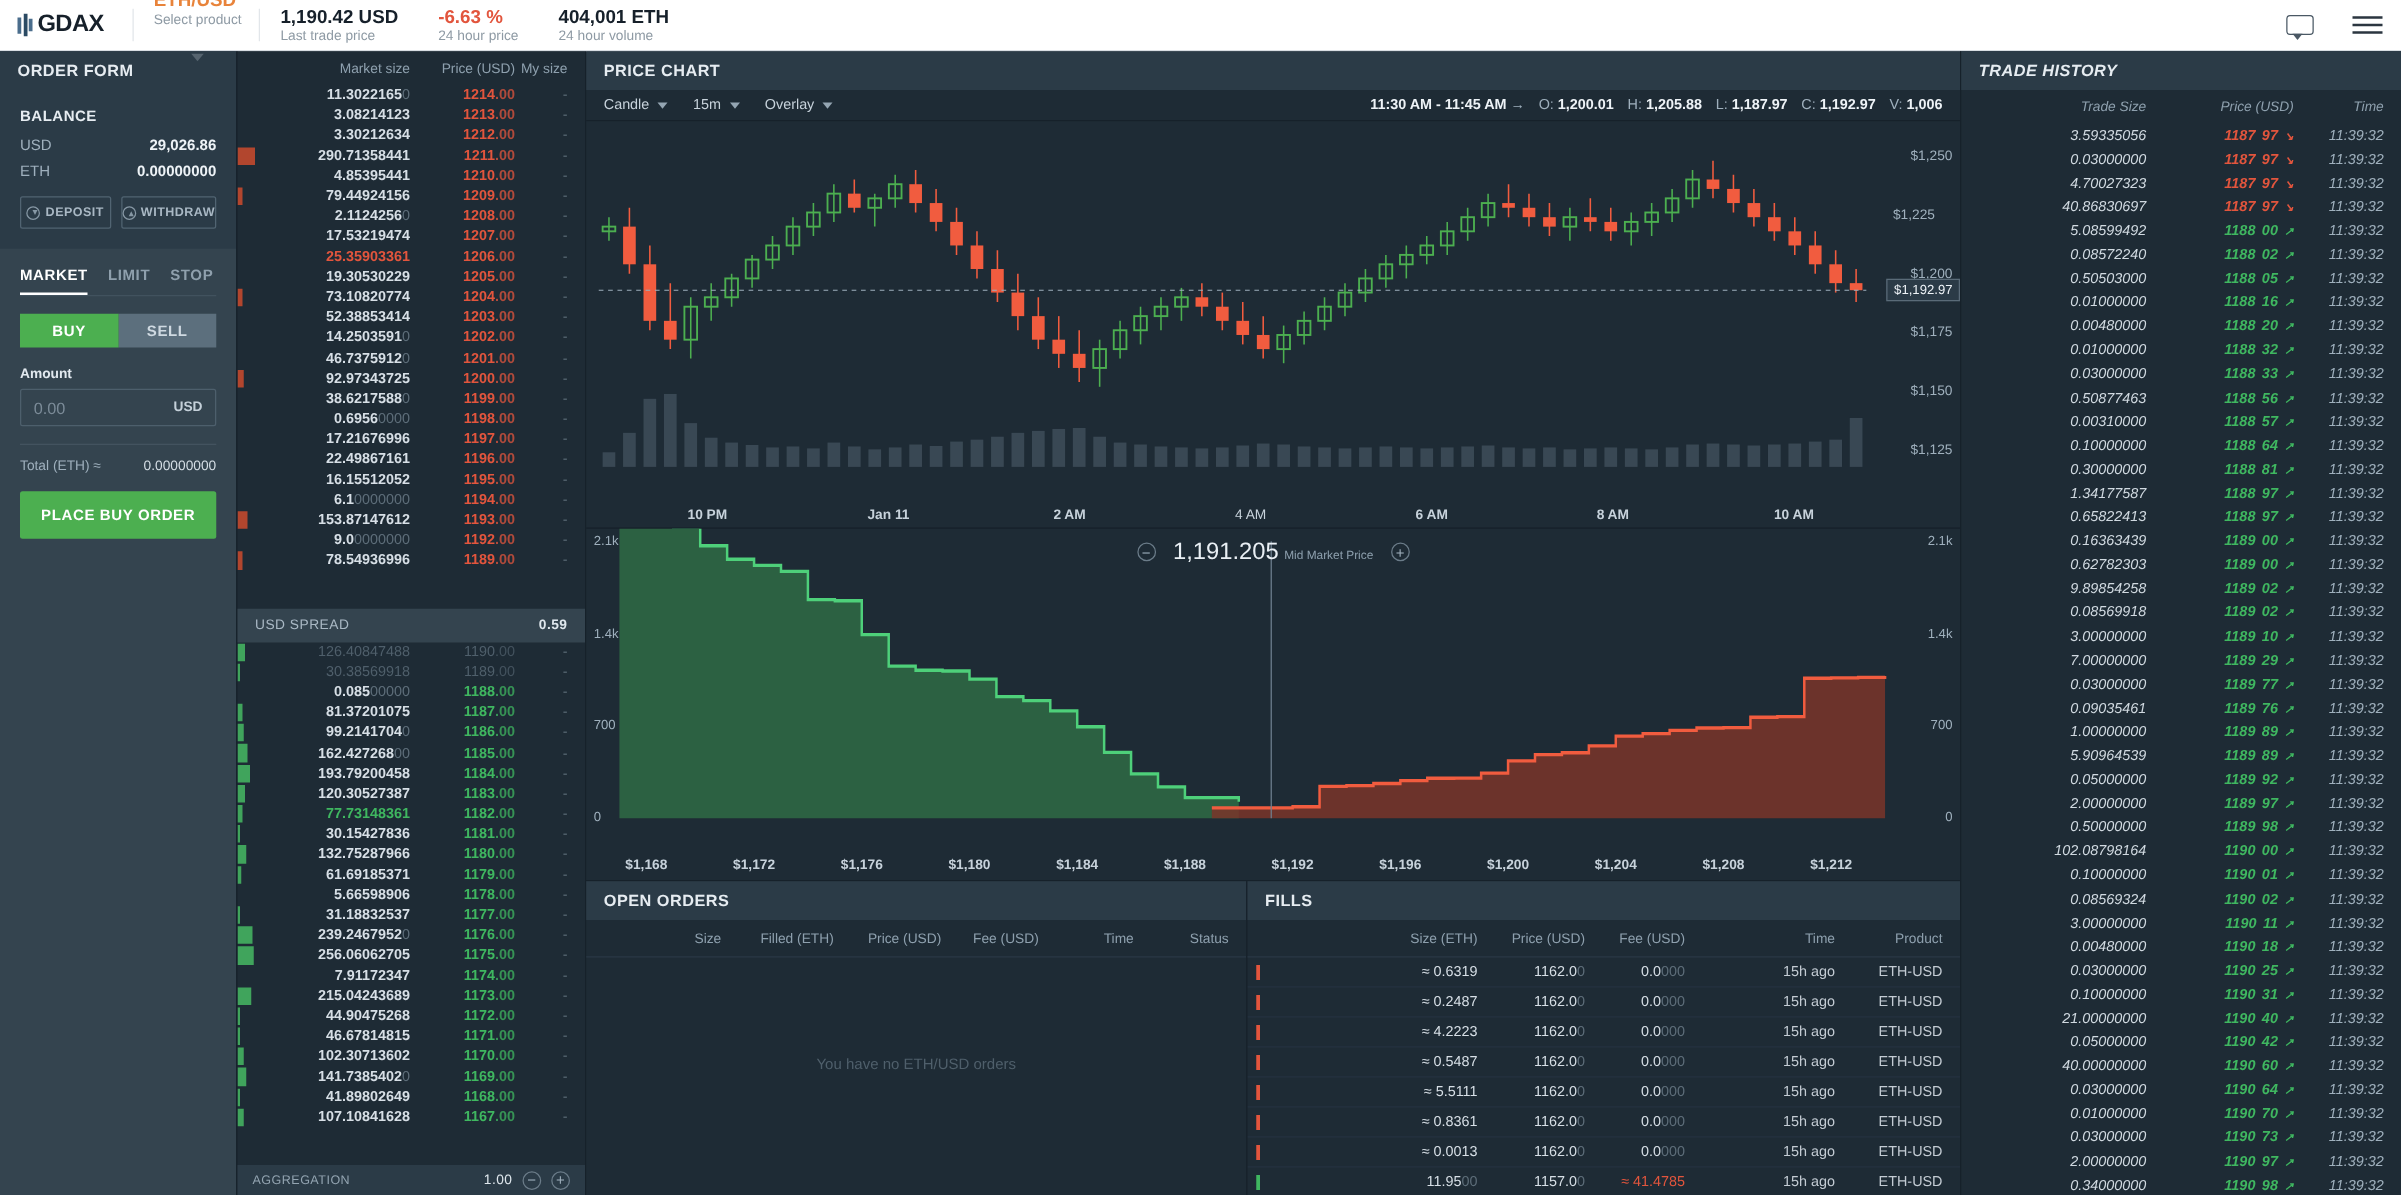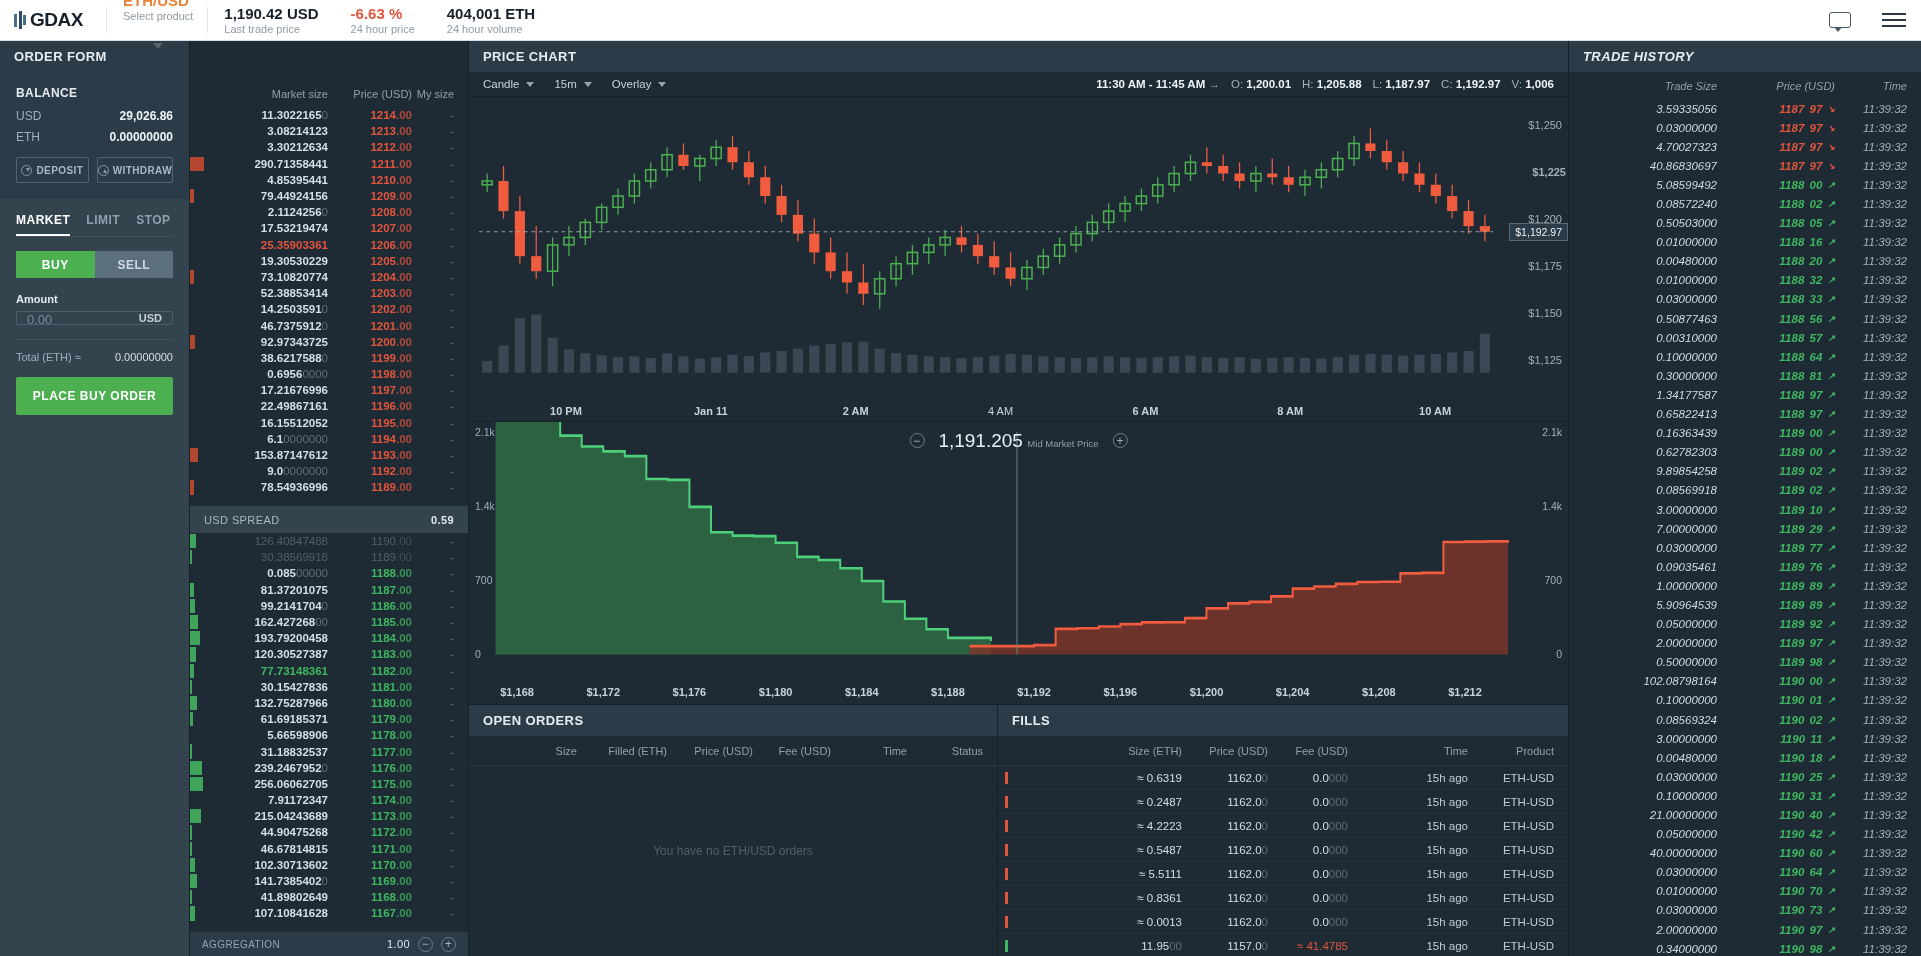--- a/index.html
+++ b/index.html
@@ -71,39 +71,39 @@
   .tabs { display: flex; gap: 16px; border-bottom: 1px solid #41525e; }
   .tab { font-size: 12px; font-weight: bold; color: #8fa0ad; letter-spacing: 0.5px; padding: 14px 0 9px; cursor: pointer; }
   .tab.active { color: #fff; box-shadow: inset 0 -2px 0 #fff; }
   .bs-row { display: flex; margin-top: 14px; }
   .bs { flex: 1; height: 27px; display: flex; align-items: center; justify-content: center;
         font-size: 12px; font-weight: bold; letter-spacing: 0.5px; cursor: pointer; }
   .bs.buy { background: #4caf50; color: #fff; }
   .bs.sell { background: #5c6f7d; color: #cfd9e1; }
   .fld-label { font-size: 11px; font-weight: bold; color: #e2e9ef; margin: 15px 0 6px; }
   .fld {
-    height: 14px; border: 1px solid #4d5f6c; border-radius: 2px; display: flex;
-    align-items: flex-start; justify-content: space-between; padding: 0 10px; cursor: text; gap: 28px;
+    height: 30px; border: 1px solid #4d5f6c; border-radius: 2px; display: flex;
+    align-items: center; justify-content: space-between; padding: 0 10px; cursor: text; gap: 28px;
   }
   .fld .ph { font-size: 13px; color: #7b8b98; }
   .fld .unit { font-size: 11px; font-weight: bold; color: #c4d0d9; }
   .hr { height: 1px; background: #43535f; margin: 14px 0 0; }
   .total-row { display: flex; justify-content: space-between; align-items: baseline; padding: 11px 0 0; }
   .total-row .k { font-size: 11px; font-weight: bold; color: #e2e9ef; }
   .total-row .k span { font-weight: normal; color: #9fb0bd; }
   .total-row .v { font-size: 11px; color: #d5dee5; }
   .place-btn {
     margin-top: 14px; height: 38px; background: #4caf50; color: #fff; border-radius: 2px;
     display: flex; align-items: center; justify-content: center;
     font-size: 12px; font-weight: bold; letter-spacing: 0.5px; cursor: pointer;
   }
 
   
   .orderbook { width: 279px; flex: 0 0 279px; background: #1e2b35; display: flex; flex-direction: column; border-left: 1px solid #16212a; }
-  .ob-head { display: flex; font-size: 11px; color: #8ea0ae; padding: 8px 14px 7px; margin-top: 39px; }
+  .ob-head { display: flex; font-size: 11px; color: #8ea0ae; padding: 8px 14px 7px; }
   .ob-rows { flex: 1; overflow: hidden; position: relative; }
   .ob-row { display: flex; height: 16.2px; align-items: center; font-size: 11.5px; position: relative; padding: 0 14px; }
   .ob-row .depth { position: absolute; left: 0; top: 1px; bottom: 1px; }
   .ob-row .sz { flex: 1; text-align: right; color: #d7dfe6; font-weight: bold; white-space: nowrap; }
   .ob-row .sz .dim { color: #5d6d79; font-weight: normal; }
   .ob-row .pr { width: 84px; text-align: right; font-weight: bold; }
   .ob-row .pr .cents { opacity: 0.75; }
   .ob-row .my { width: 42px; text-align: right; color: #5d6d79; }
   .ask .pr { color: #e2553d; }
   .bid .pr { color: #3fb760; }
@@ -767,21 +767,21 @@
             <line x1="787.258064516129" y1="69.42857142857142" x2="787.258064516129" y2="96.17142857142858" stroke="#f15c3f" stroke-width="1"></line>
             <rect x="783.1980645161291" y="78.34285714285714" width="8.120000000000001" height="11.885714285714286" fill="#f15c3f"></rect>
             <line x1="800.3548387096774" y1="81.31428571428572" x2="800.3548387096774" y2="108.05714285714285" stroke="#f15c3f" stroke-width="1"></line>
             <rect x="796.2948387096775" y="90.22857142857143" width="8.120000000000001" height="11.885714285714286" fill="#f15c3f"></rect>
             <line x1="813.4516129032259" y1="93.2" x2="813.4516129032259" y2="114" stroke="#f15c3f" stroke-width="1"></line>
             <rect x="809.3916129032259" y="102.11428571428571" width="8.120000000000001" height="4.4571428571428555" fill="#f15c3f"></rect>
             <line x1="8" y1="106.57142857142857" x2="820" y2="106.57142857142857" stroke="#9fb0bd" stroke-width="0.7" stroke-dasharray="3,3"></line>
           </svg>
         <div id="candle-labels">
             <div style="position:absolute;right:6px;top:8.549107142857142%;transform:translateY(-50%);font-size:11px;color:#9fb0bd;">$1,250</div>
-            <div style="position:absolute;right:2px;top:23.05803571428571%;transform:translateY(-50%);font-size:11px;color:#9fb0bd;font-weight:bold;">$1,225</div>
+            <div style="position:absolute;right:20px;top:23.05803571428571%;transform:translateY(-50%);font-size:11px;color:#9fb0bd;">$1,225</div>
             <div style="position:absolute;right:6px;top:37.56696428571429%;transform:translateY(-50%);font-size:11px;color:#9fb0bd;">$1,200</div>
             <div style="position:absolute;right:6px;top:52.07589285714286%;transform:translateY(-50%);font-size:11px;color:#9fb0bd;">$1,175</div>
             <div style="position:absolute;right:6px;top:66.58482142857143%;transform:translateY(-50%);font-size:11px;color:#9fb0bd;">$1,150</div>
             <div style="position:absolute;right:6px;top:81.09375%;transform:translateY(-50%);font-size:11px;color:#9fb0bd;">$1,125</div>
             <div style="position:absolute;left:8.818181818181818%;bottom:4px;transform:translateX(-50%);font-size:11px;font-weight:bold;color:#c7d2db;">10 PM</div>
             <div style="position:absolute;left:22%;bottom:4px;transform:translateX(-50%);font-size:11px;font-weight:bold;color:#c7d2db;">Jan 11</div>
             <div style="position:absolute;left:35.18181818181819%;bottom:4px;transform:translateX(-50%);font-size:11px;font-weight:bold;color:#c7d2db;">2 AM</div>
             <div style="position:absolute;left:48.36363636363637%;bottom:4px;transform:translateX(-50%);font-size:11px;font-weight:normal;color:#c7d2db;">4 AM</div>
             <div style="position:absolute;left:61.54545454545455%;bottom:4px;transform:translateX(-50%);font-size:11px;font-weight:bold;color:#c7d2db;">6 AM</div>
             <div style="position:absolute;left:74.72727272727273%;bottom:4px;transform:translateX(-50%);font-size:11px;font-weight:bold;color:#c7d2db;">8 AM</div>

